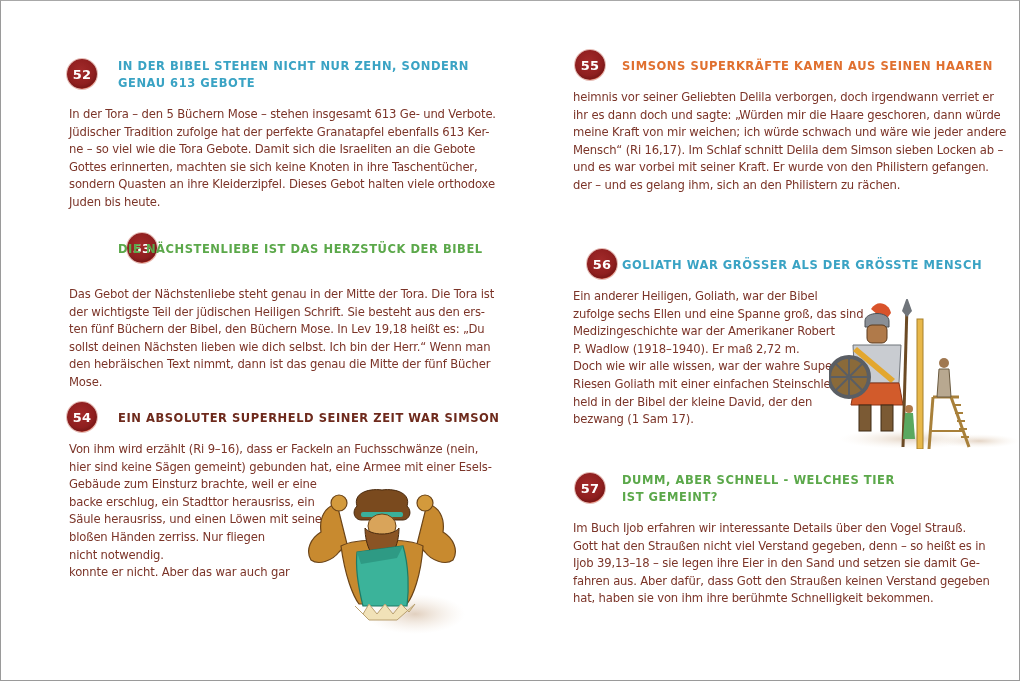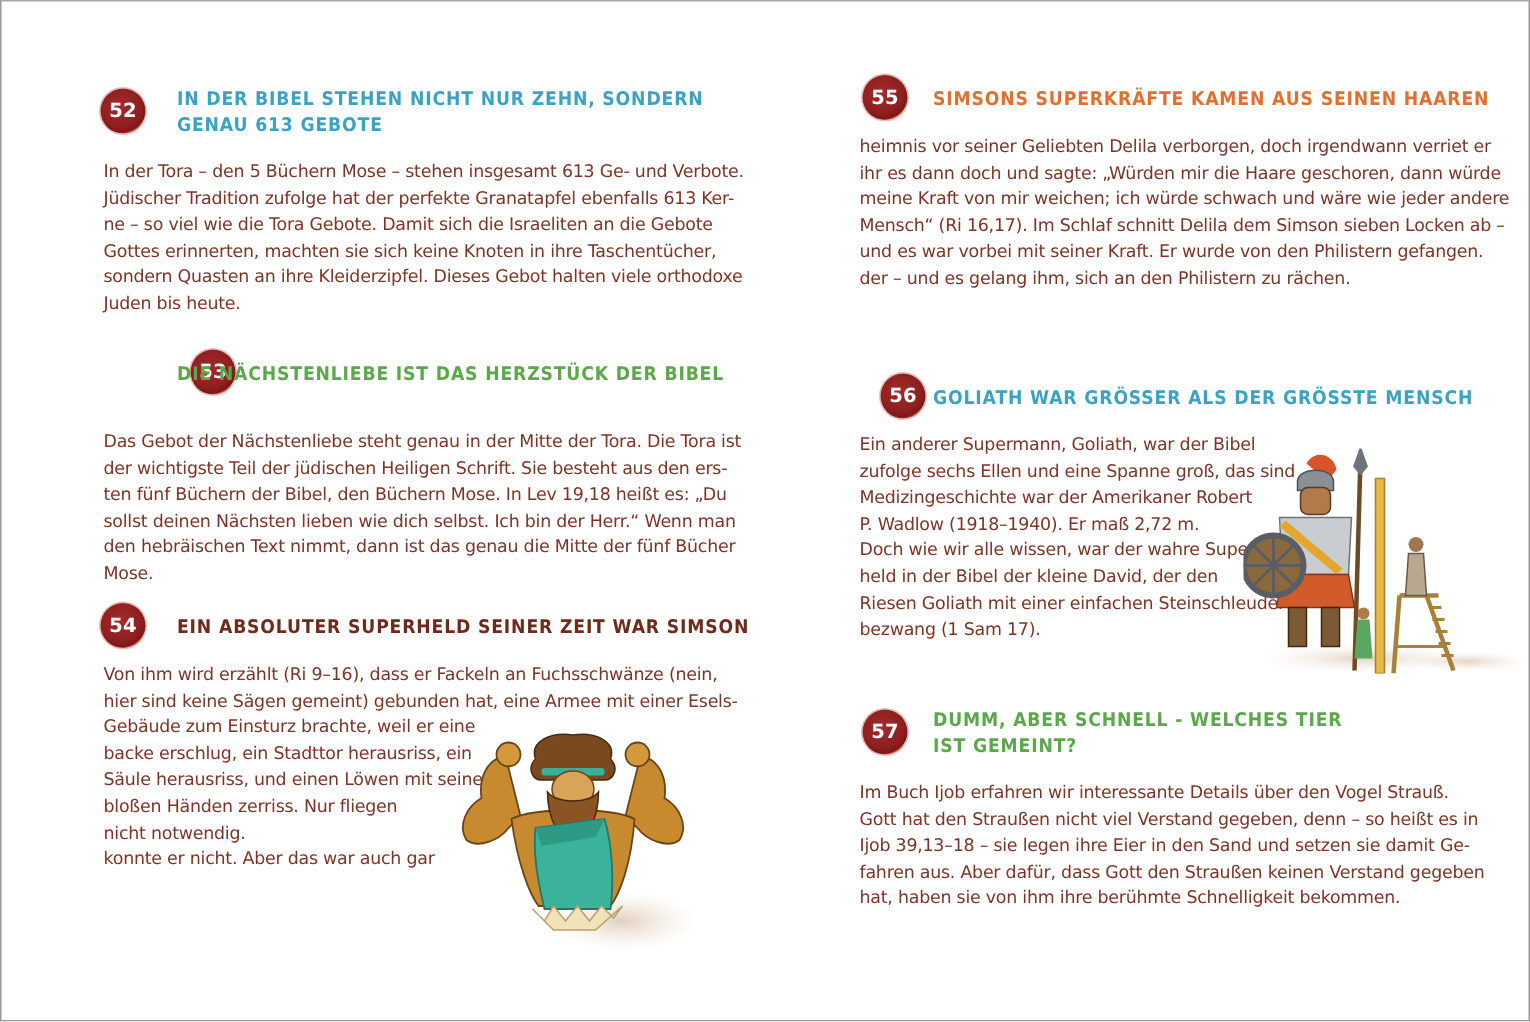--- a/index.html
+++ b/index.html
@@ -143,27 +143,27 @@
         <span class="line">der – und es gelang ihm, sich an den Philistern zu rächen.</span>
       </div>
     </div>
 
     <div class="entry">
       <div class="badge" style="left:574px;top:248px;margin-left:12px;">56</div>
       <div class="title t-blue" style="left:621px;top:255px;">
         <div>Goliath war grösser als der grösste Mensch</div>
       </div>
       <div class="body-text" style="left:572px;top:287px;">
-        <span class="line">Ein anderer Supermann, Goliath, war der Bibel</span>
+        <span class="line">Ein anderer Heiligen, Goliath, war der Bibel</span>
         <span class="line">zufolge sechs Ellen und eine Spanne groß, das sind</span>
         <span class="line">Medizingeschichte war der Amerikaner Robert</span>
         <span class="line">P. Wadlow (1918–1940). Er maß 2,72 m.</span>
         <span class="line">Doch wie wir alle wissen, war der wahre Super-</span>
+        <span class="line">Riesen Goliath mit einer einfachen Steinschleuder</span>
         <span class="line">held in der Bibel der kleine David, der den</span>
-        <span class="line">Riesen Goliath mit einer einfachen Steinschleuder</span>
         <span class="line">bezwang (1 Sam 17).</span>
       </div>
 
       <div class="illus" style="left:828px;top:298px;width:190px;height:150px;">
         <svg width="190" height="150" viewBox="0 0 190 150">
           <defs>
             <radialGradient id="shadowG2" cx="0.5" cy="0.5" r="0.5">
               <stop offset="0" stop-color="#c9a98a" stop-opacity="0.5"></stop>
               <stop offset="1" stop-color="#efe4d6" stop-opacity="0"></stop>
             </radialGradient>

